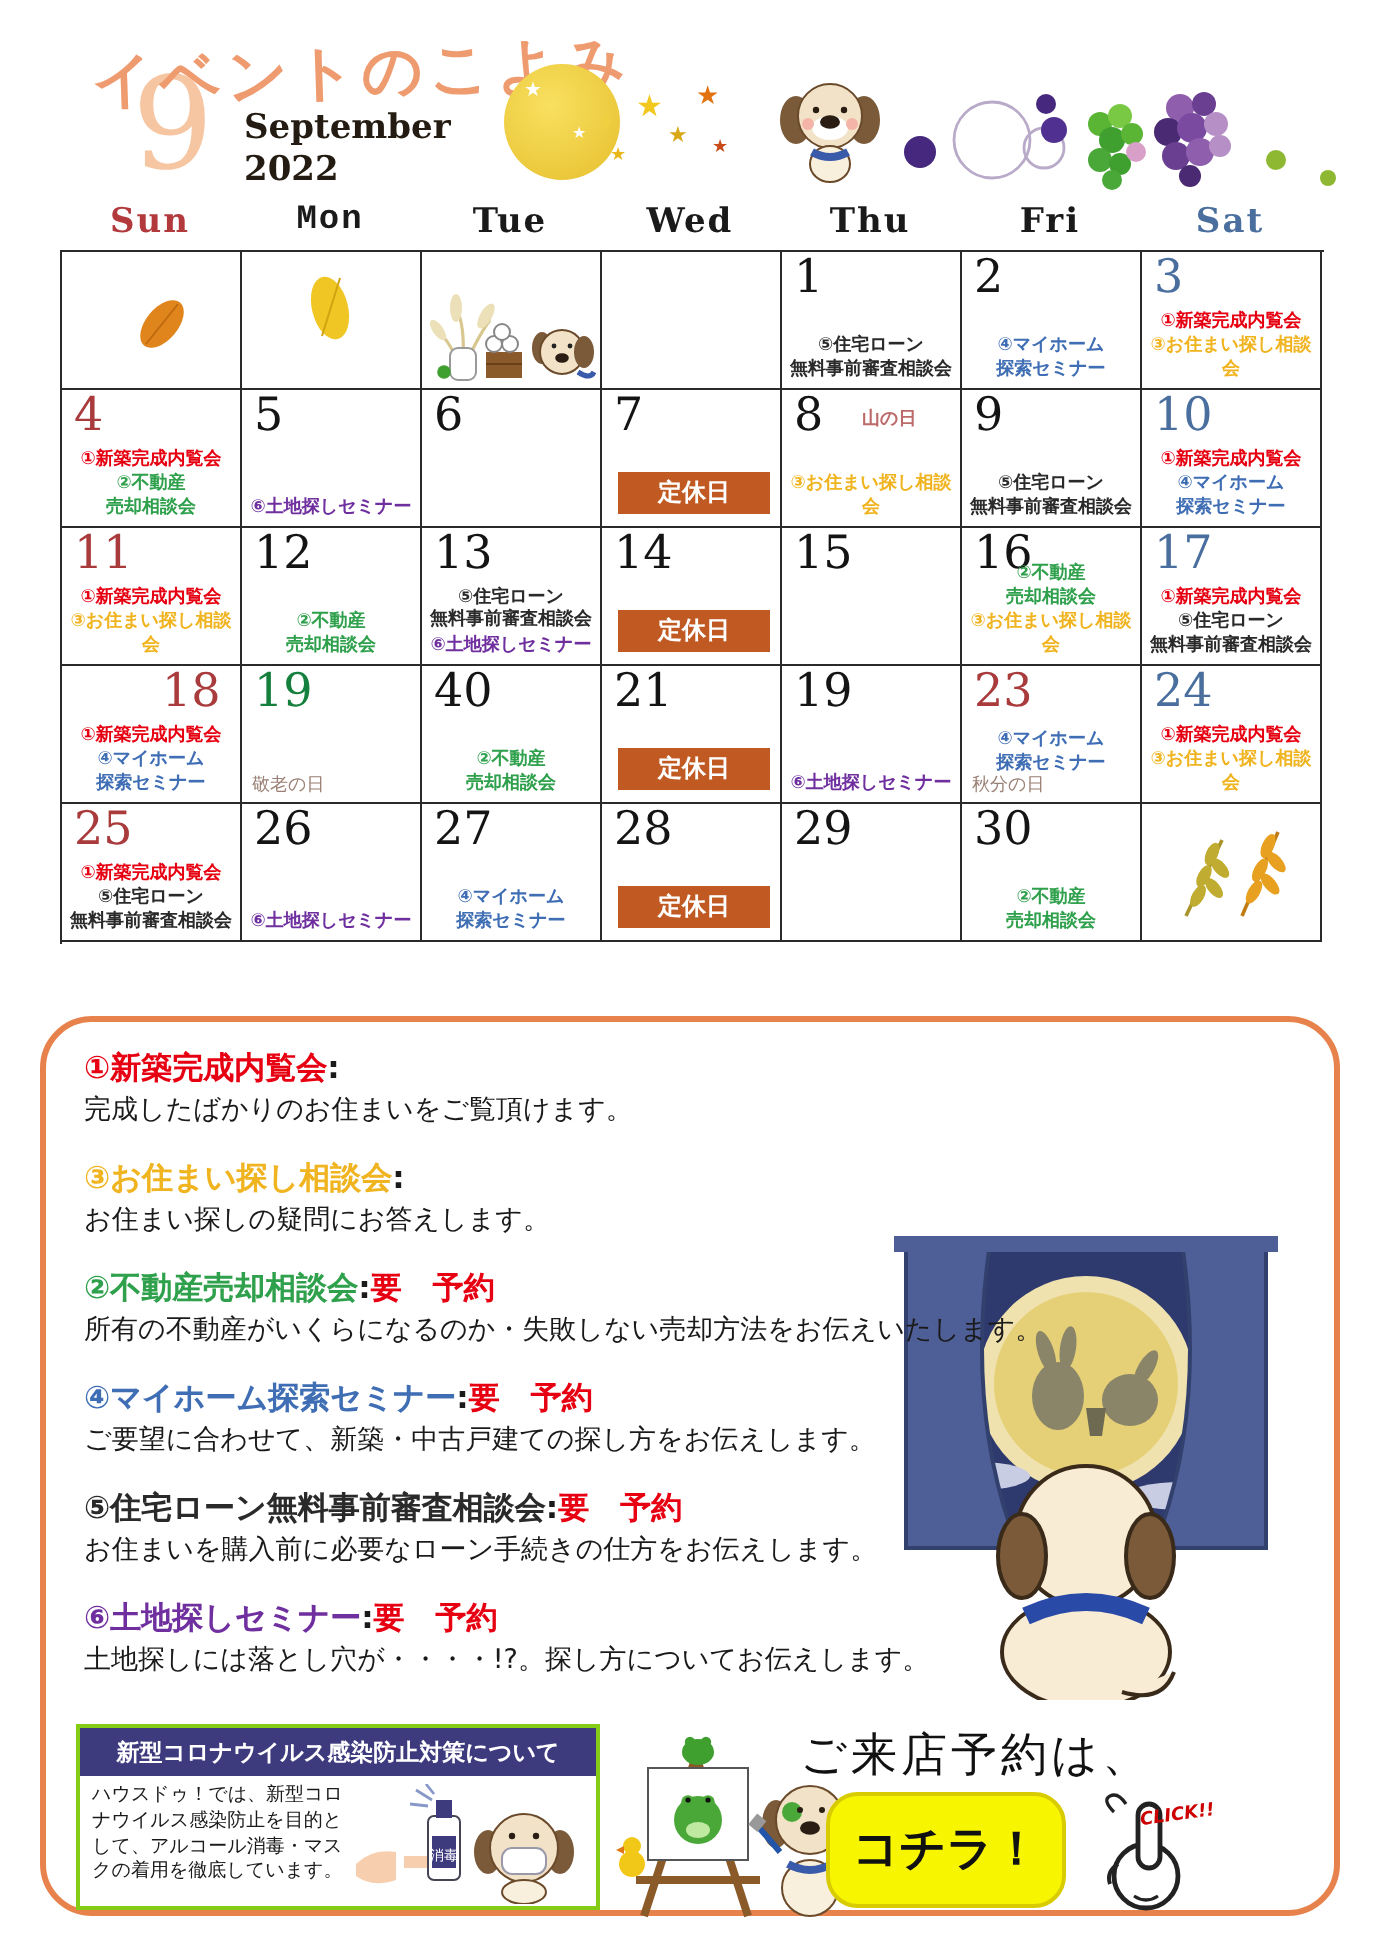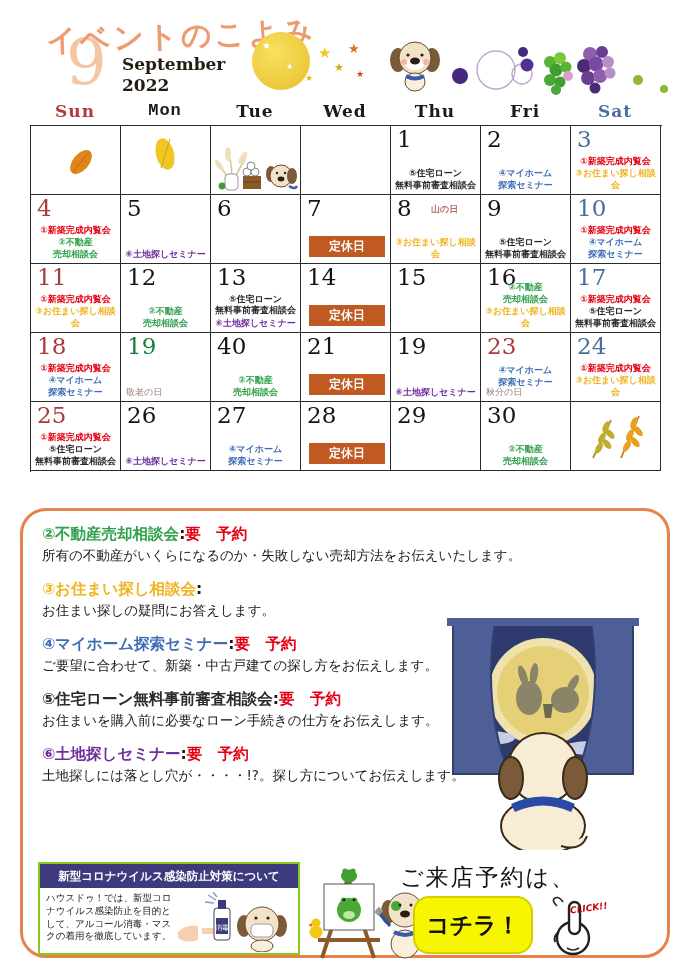--- a/index.html
+++ b/index.html
@@ -286,21 +286,21 @@
       </div>
       <div class="cell">
         <span class="dnum" style="color: rgb(74, 111, 158);">17</span>
         <div class="events">
           <div class="ev" style="color: rgb(230, 0, 18);">①新築完成内覧会</div>
           <div class="ev" style="color: rgb(42, 42, 42);">⑤住宅ローン
 無料事前審査相談会</div>
         </div>
       </div>
       <div class="cell">
-        <span class="dnum" style="color: rgb(169, 59, 60);">18</span>
+        <span class="dnum" style="color: rgb(169, 59, 60); margin-left: 44px;">18</span>
         <div class="events">
           <div class="ev" style="color: rgb(230, 0, 18);">①新築完成内覧会</div>
           <div class="ev" style="color: rgb(63, 110, 180);">④マイホーム
 探索セミナー</div>
         </div>
       </div>
       <div class="cell">
         <span class="dnum" style="color: #15803d;">19</span>
         <span class="hol-bottom">敬老の日</span>
       </div>
@@ -389,26 +389,30 @@
             <ellipse cx="59" cy="21" rx="3" ry="6.4" transform="rotate(-42 59 21)"></ellipse>
             <ellipse cx="55" cy="13" rx="3" ry="6.4" transform="rotate(24 55 13)"></ellipse>
           </g>
         </svg>
       </div>
     </div>
 
   <div class="legend-box"></div>
   <div class="legend-list">
       <div class="lg-item">
-        <div class="lg-title"><span style="color: rgb(47, 160, 76);">②不動産売却相談会</span><span class="lg-sep">:</span><span class="lg-reserve">要　予約</span></div>
-        <div class="lg-desc">所有の不動産がいくらになるのか・失敗しない売却方法をお伝えいたします。</div>
+        <div class="lg-title"><span style="color: rgb(230, 0, 18);">①新築完成内覧会</span><span class="lg-sep">:</span></div>
+        <div class="lg-desc">完成したばかりのお住まいをご覧頂けます。</div>
       </div>
       <div class="lg-item">
         <div class="lg-title"><span style="color: rgb(240, 180, 32);">③お住まい探し相談会</span><span class="lg-sep">:</span></div>
         <div class="lg-desc">お住まい探しの疑問にお答えします。</div>
+      </div>
+      <div class="lg-item">
+        <div class="lg-title"><span style="color: rgb(47, 160, 76);">②不動産売却相談会</span><span class="lg-sep">:</span><span class="lg-reserve">要　予約</span></div>
+        <div class="lg-desc">所有の不動産がいくらになるのか・失敗しない売却方法をお伝えいたします。</div>
       </div>
       <div class="lg-item">
         <div class="lg-title"><span style="color: rgb(63, 110, 180);">④マイホーム探索セミナー</span><span class="lg-sep">:</span><span class="lg-reserve">要　予約</span></div>
         <div class="lg-desc">ご要望に合わせて、新築・中古戸建ての探し方をお伝えします。</div>
       </div>
       <div class="lg-item">
         <div class="lg-title"><span style="color: rgb(42, 42, 42);">⑤住宅ローン無料事前審査相談会</span><span class="lg-sep">:</span><span class="lg-reserve">要　予約</span></div>
         <div class="lg-desc">お住まいを購入前に必要なローン手続きの仕方をお伝えします。</div>
       </div>
       <div class="lg-item">

